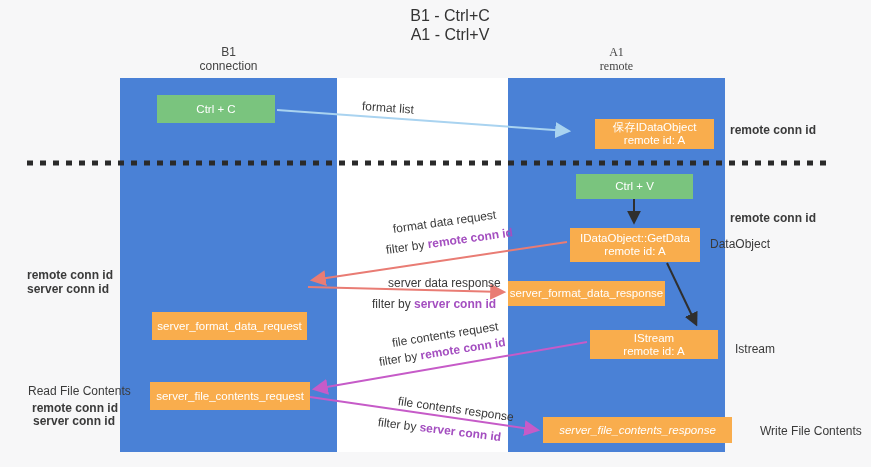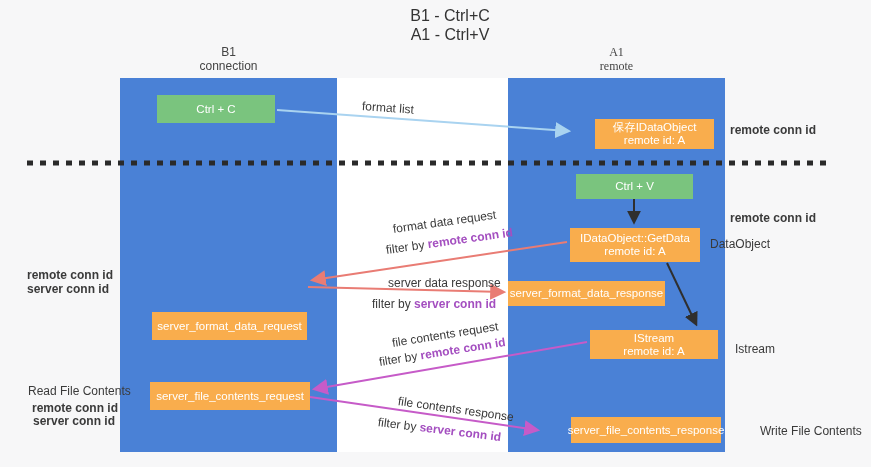--- a/index.html
+++ b/index.html
@@ -27,21 +27,21 @@
   .node.orange{background:var(--node-orange);}
   .node.green{background:var(--node-green);}
   .n-ctrl-c{left:157px;top:95px;width:118px;height:28px;}
   .n-save{left:575px;top:119px;width:119px;height:30px;margin-left:20px;}
   .n-ctrl-v{left:576px;top:174px;width:117px;height:25px;}
   .n-getdata{left:570px;top:228px;width:130px;height:34px;}
   .n-fmt-req{left:152px;top:267px;width:155px;height:28px;margin-top:45px;}
   .n-fmt-resp{left:508px;top:281px;width:157px;height:25px;}
   .n-istream{left:590px;top:330px;width:128px;height:29px;}
   .n-file-req{left:150px;top:382px;width:160px;height:28px;}
-  .n-file-resp{left:571px;top:417px;width:150px;height:26px;}
+  .n-file-resp{left:543px;top:417px;width:189px;height:26px;font-style:italic;}
   svg.overlay{position:absolute;left:0;top:0;z-index:3;pointer-events:none;}
   .ln-blue{stroke:var(--arrow-light-blue);stroke-width:2;}
   .ln-black{stroke:#2f2f2f;stroke-width:2;}
   .ln-salmon{stroke:var(--arrow-salmon);stroke-width:2;}
   .ln-magenta{stroke:var(--arrow-magenta);stroke-width:2;}
   .ln-dashed{stroke:#2a2a2a;stroke-width:5;stroke-dasharray:6 7;}
   .mk-blue{fill:var(--arrow-light-blue);} .mk-black{fill:#2f2f2f;}
   .mk-salmon{fill:var(--arrow-salmon);} .mk-magenta{fill:var(--arrow-magenta);}
   .flabel{position:absolute;z-index:4;font-size:12px;color:var(--text-dark);white-space:nowrap;
           transform-origin:left center;}

